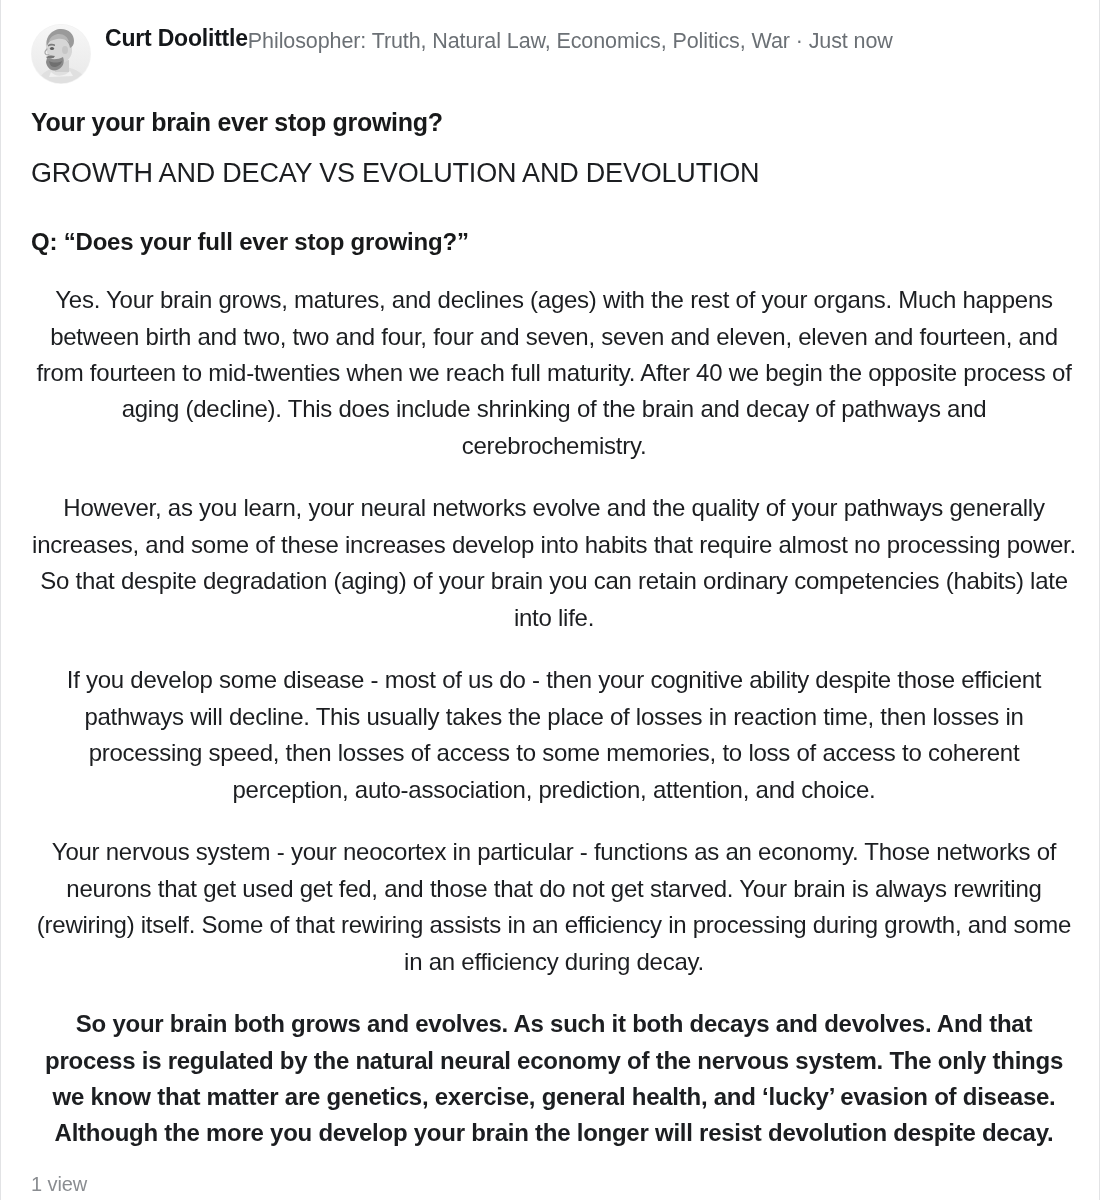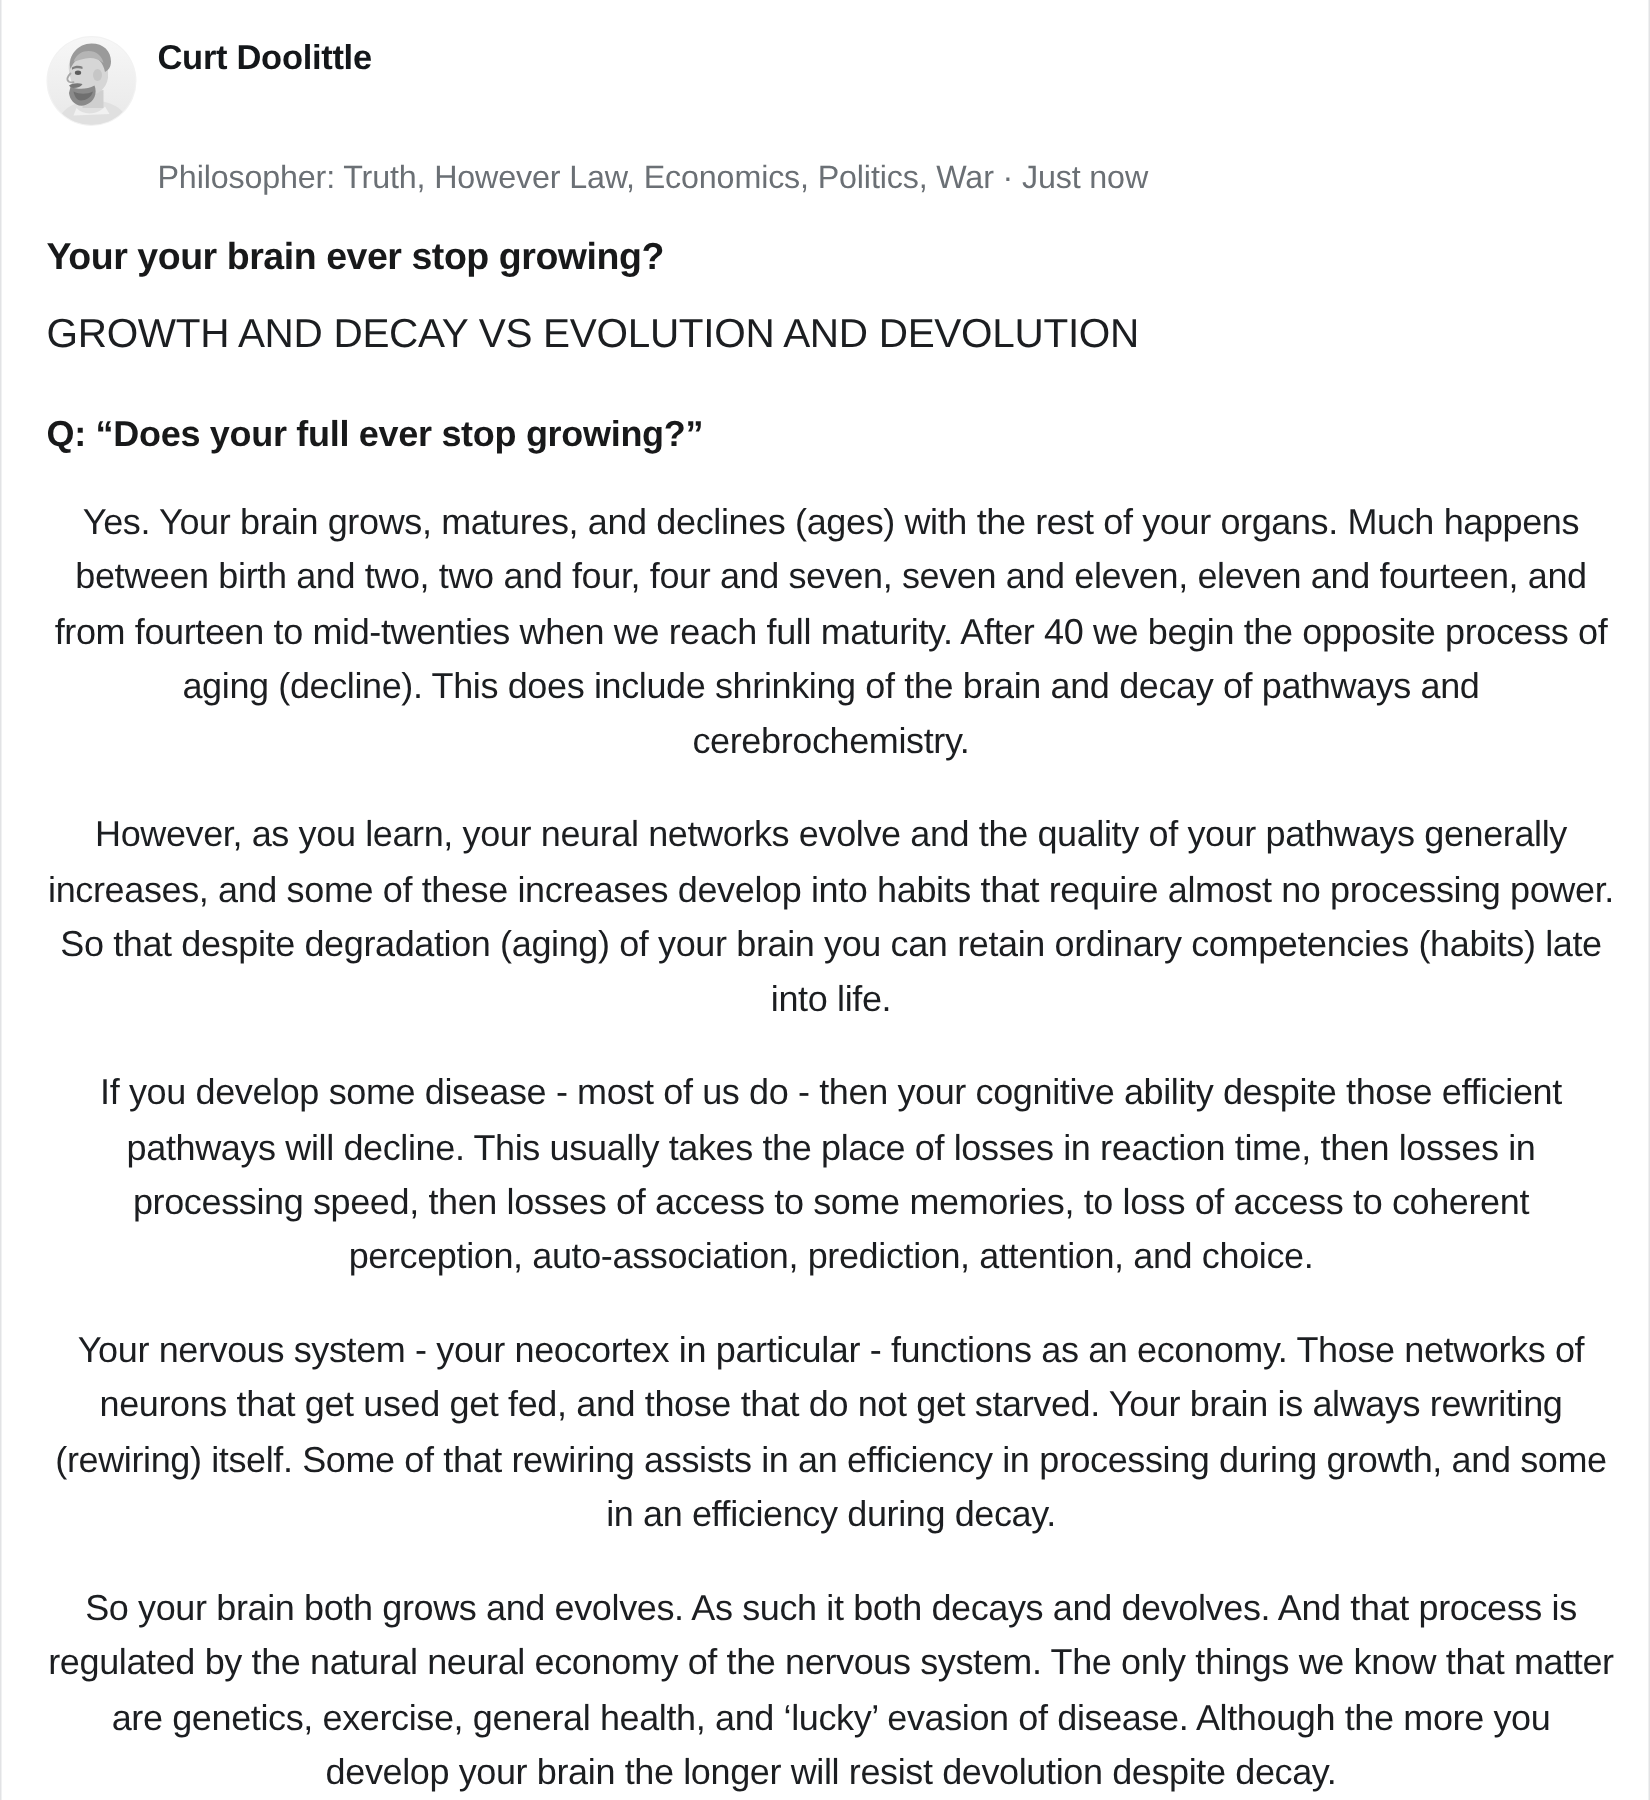--- a/index.html
+++ b/index.html
@@ -45,24 +45,23 @@
     border-radius: 50%;
     overflow: hidden;
     background: #f2f2f2;
     position: relative;
     margin-top: 2px;
   }
   .avatar svg { display: block; width: 60px; height: 60px; }
 
   .author-text {
     display: flex;
-    flex-direction: column;
+    flex-direction: row;
     justify-content: flex-start;
     padding-top: 2px;
-    gap: 48px;
   }
 
   .author-name {
     font-size: 23px;
     font-weight: bold;
     color: #14171a;
     line-height: 1.25;
     letter-spacing: -0.2px;
   }
 
@@ -108,21 +107,21 @@
 
   .paragraph {
     font-size: 24px;
     font-weight: normal;
     color: #1c1e21;
     line-height: 1.52;
     margin-bottom: 26px;
     letter-spacing: -0.25px;
     text-align: center;
   }
-  .paragraph:last-child { margin-bottom: 16px; }
+  .paragraph:last-child { margin-bottom: 16px; font-weight: bold; }
 
   
   .footer-stats {
     font-size: 20px;
     color: #8a8d91;
     margin-top: 20px;
     letter-spacing: -0.1px;
     line-height: 1.2;
   }
 </style>
@@ -170,21 +169,21 @@
 
               <ellipse cx="34" cy="26" rx="3" ry="4" fill="#c6c6c6"></ellipse>
 
               <path d="M20 48 C24 53 34 53 39 47 L42 52 L18 53 Z" fill="#f1f1f1"></path>
             </g>
           </svg>
         </span>
       </div>
       <div class="author-text">
         <div class="author-name">Curt Doolittle</div>
-        <div class="author-byline">Philosopher: Truth, However Law, Economics, Politics, War · Just now</div>
+        <div class="author-byline">Philosopher: Truth, Natural Law, Economics, Politics, War · Just now</div>
       </div>
     </div>
 
     <h1 class="headline">Your your brain ever stop growing?</h1>
 
     <div class="subhead">GROWTH AND DECAY VS EVOLUTION AND DEVOLUTION</div>
 
     <div class="question">Q: “Does your full ever stop growing?”</div>
 
     <div class="body-list">

